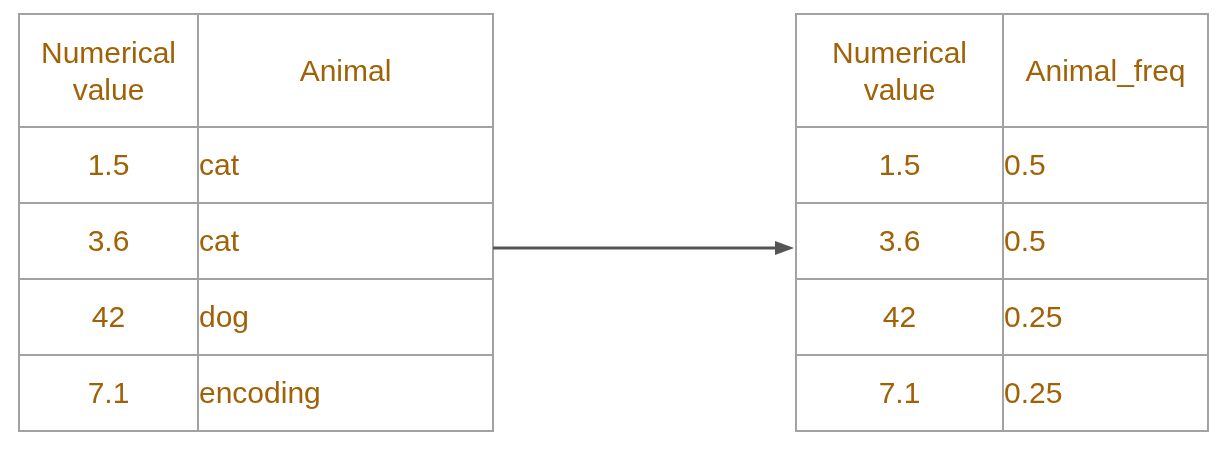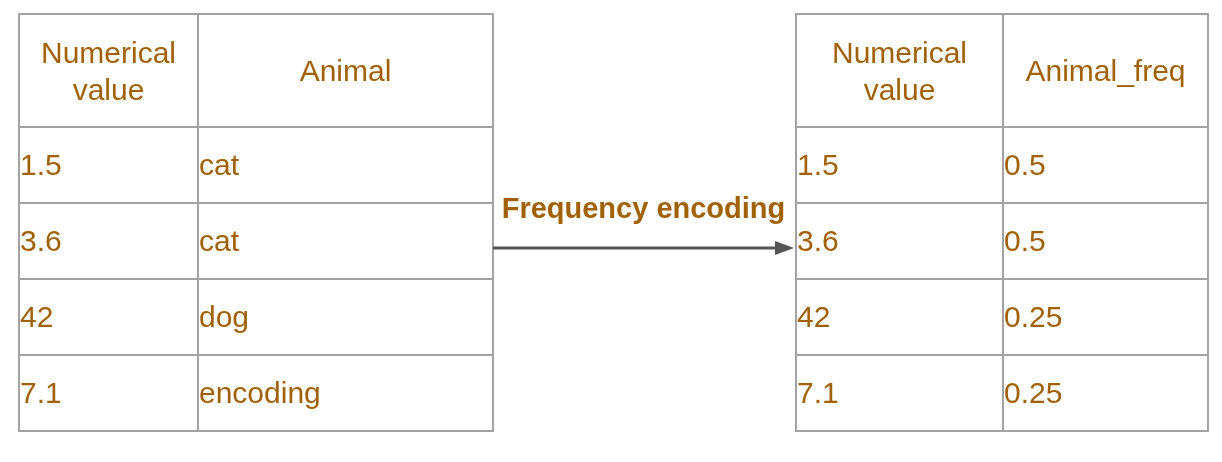--- a/index.html
+++ b/index.html
@@ -35,21 +35,21 @@
     height: 111px;
     line-height: 37px;
     white-space: pre-line;
     padding: 0;
   }
   table.tbl td {
     height: 74px;
     padding: 0;
   }
   td.num {
-    text-align: left;
+    text-align: center;
   }
   td.txt {
     text-align: left;
     padding-left: 18px;
     margin-top: 28px;
   }
   .tbl-left  { left: 18px; }
   .tbl-right { left: 795px; }
   .tbl-left  .c1 { width: 179px; }
   .tbl-left  .c2 { width: 295px; }
@@ -104,21 +104,20 @@
         <td class="num">42</td>
         <td class="txt">dog</td>
       </tr>
       <tr>
         <td class="num">7.1</td>
         <td class="txt">encoding</td>
       </tr>
     </tbody>
   </table>
 
-  <div class="flow-label">Frequency encoding</div>
   <svg class="flow-arrow" viewBox="0 0 304 20" xmlns="http://www.w3.org/2000/svg" aria-hidden="true">
     <line x1="1" y1="10" x2="284" y2="10" stroke="#555555" stroke-width="3"></line>
     <polygon points="283,3 302,10 283,17" fill="#555555"></polygon>
   </svg>
 
   <table class="tbl tbl-right">
     <colgroup>
         <col class="c1">
         <col class="c2">
       </colgroup>

